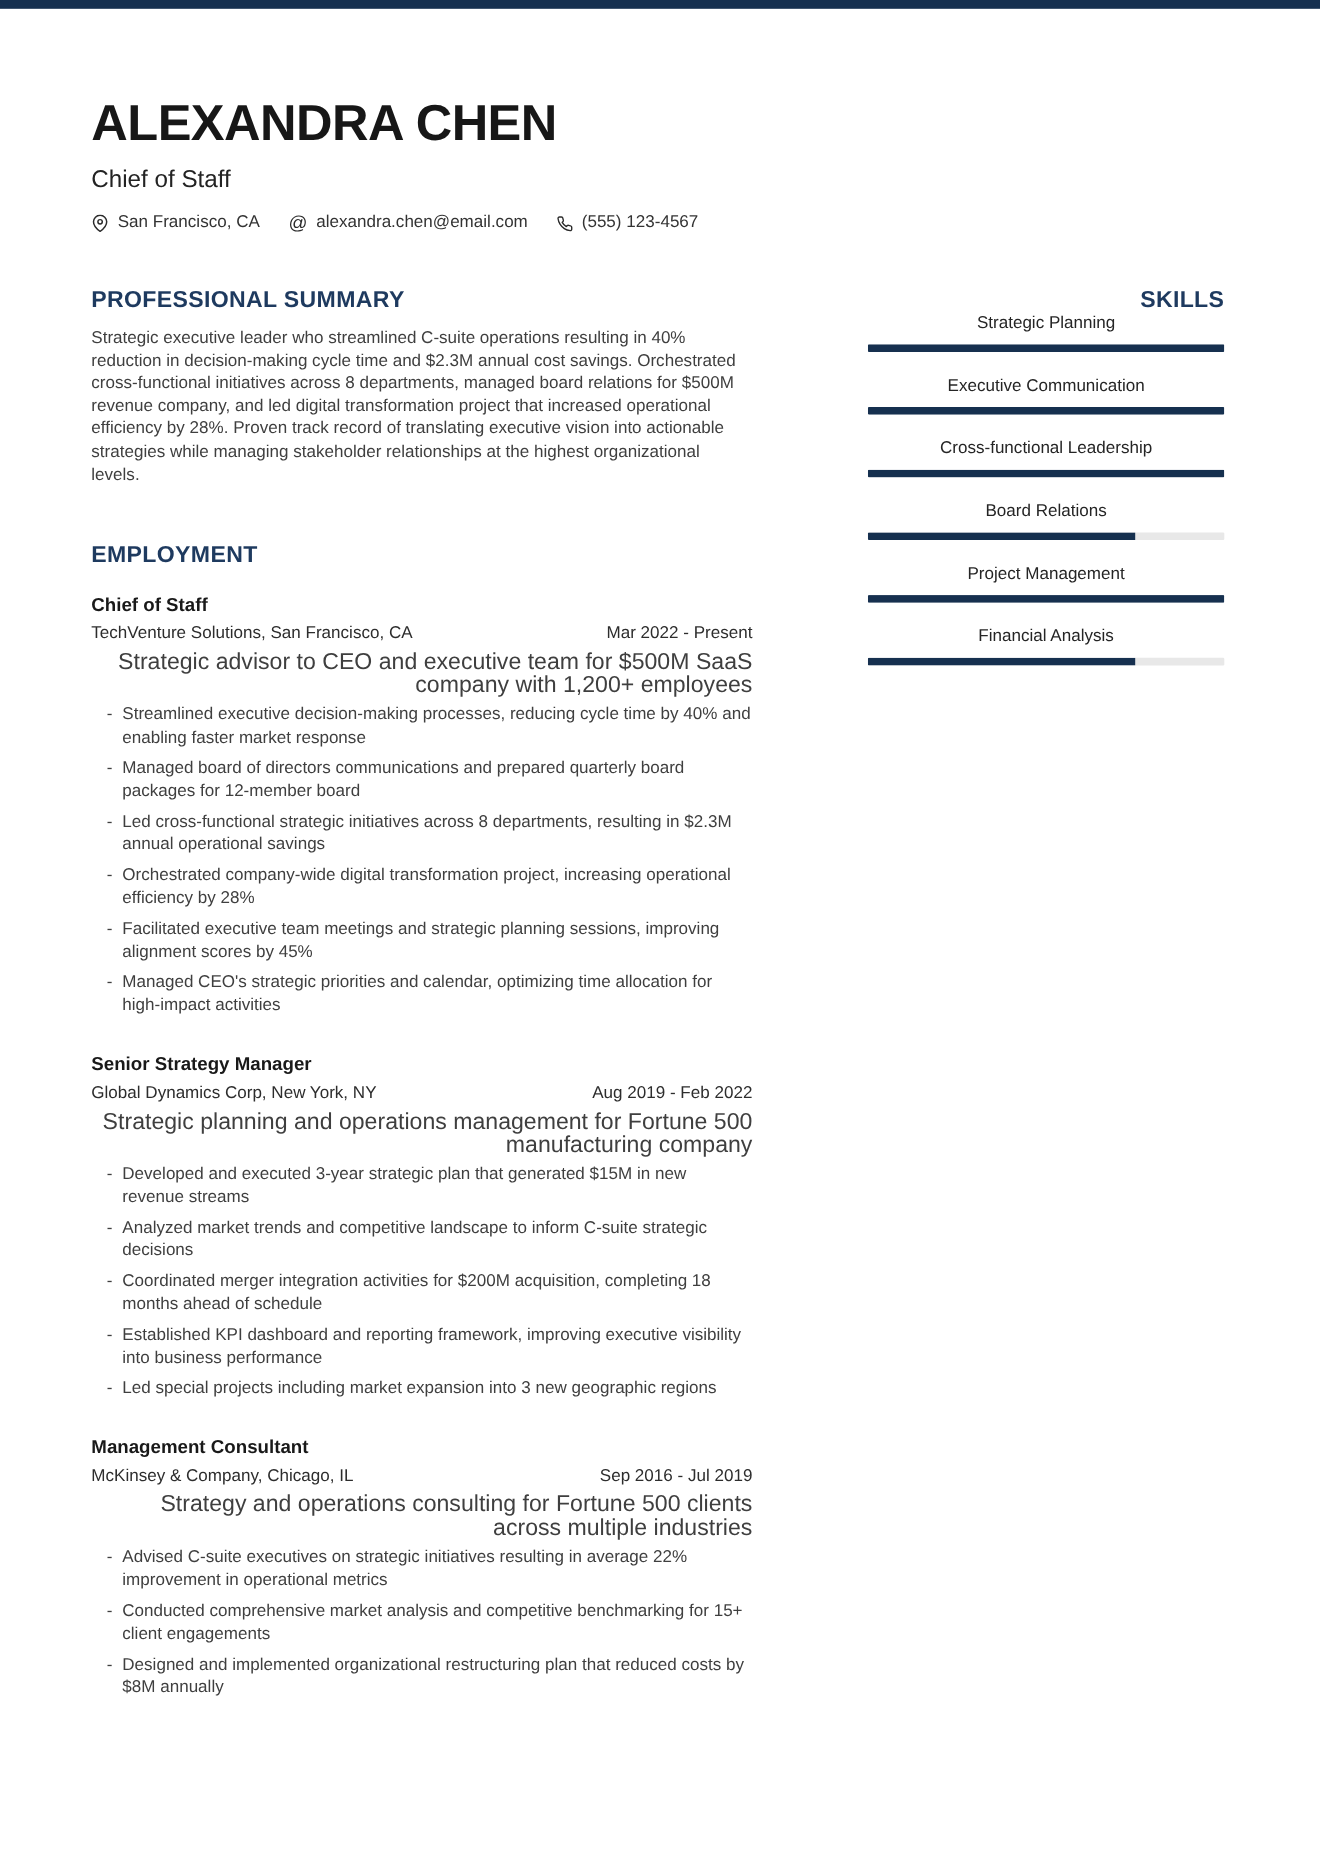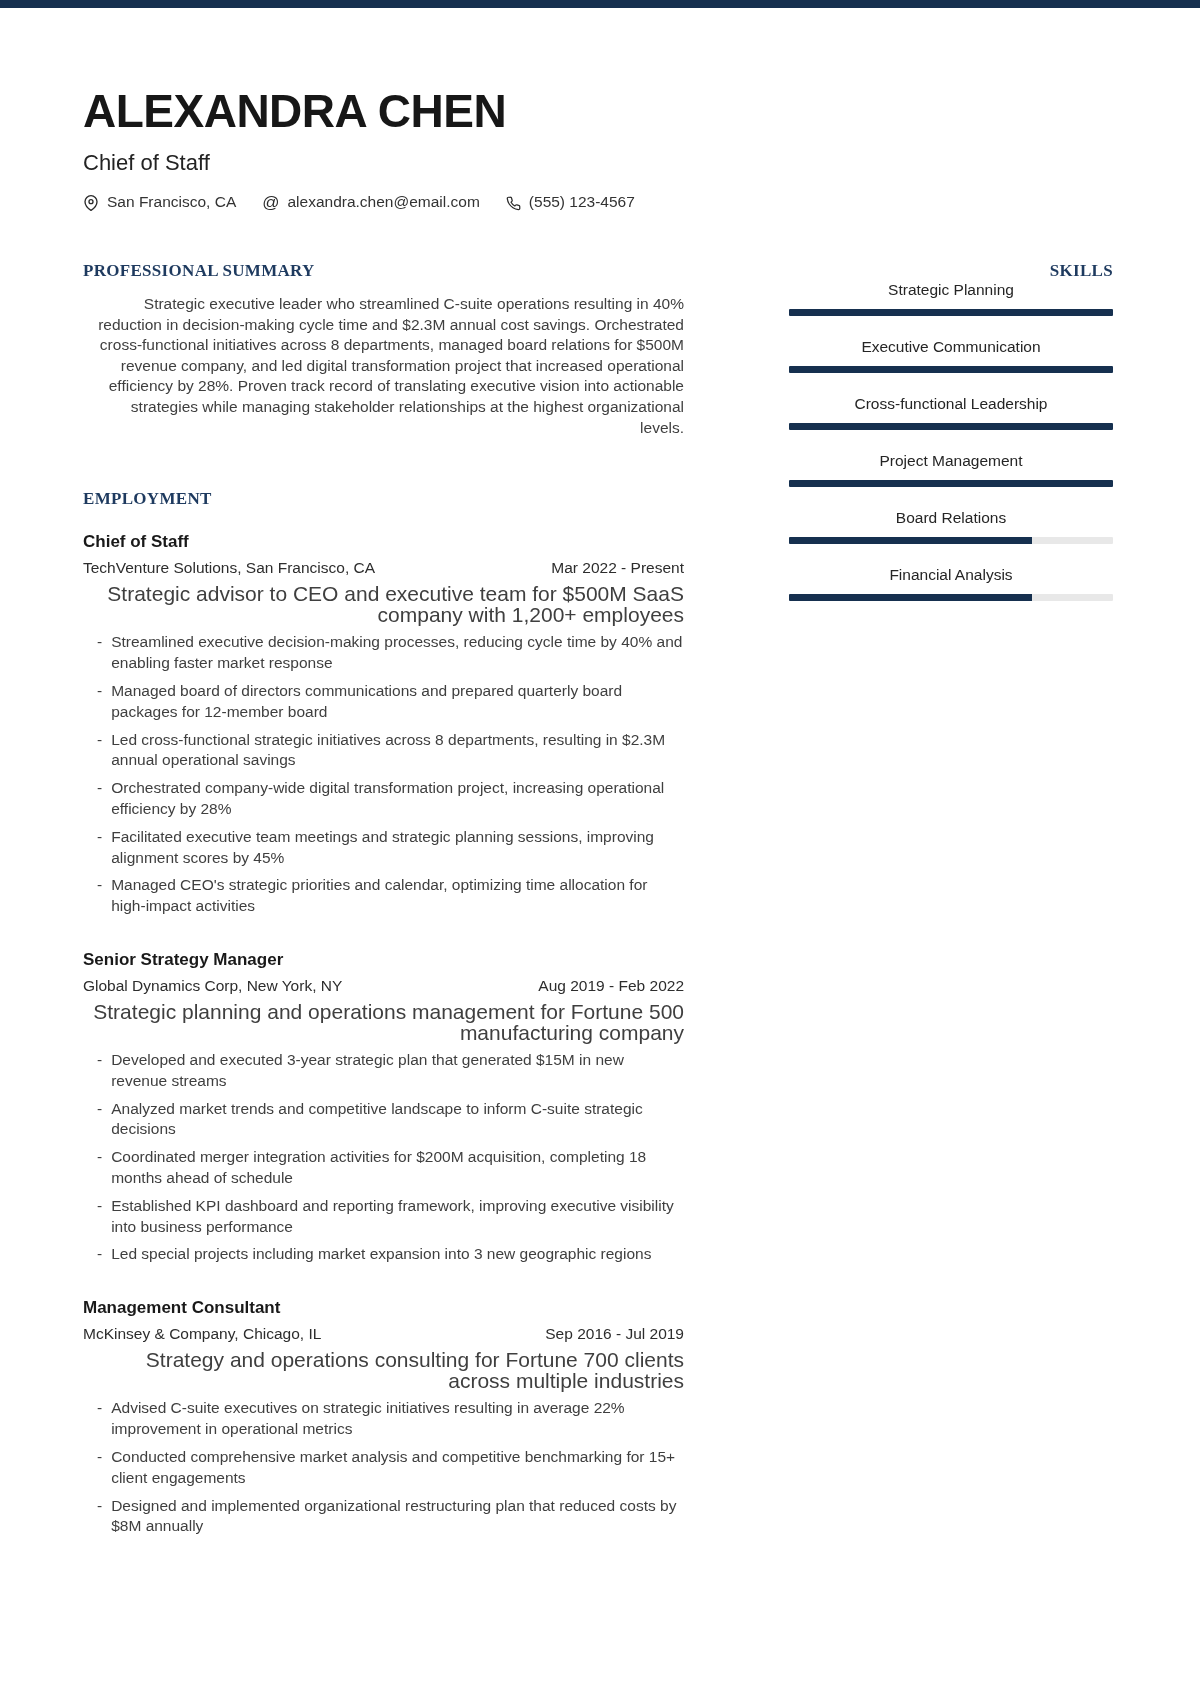--- a/index.html
+++ b/index.html
@@ -47,32 +47,30 @@
   }
   
   .columns {
     margin-top: 50px;
     display: flex;
     gap: 105px;
   }
   .col-main { width: 601px; flex: 0 0 601px; }
   .col-side { width: 324px; flex: 0 0 324px; }
   .section-heading {
-    font-size: 17px;
+    font-size: 21px;
     font-weight: 700;
     letter-spacing: 0.3px;
     color: #1e3a5f;
-    font-family: Liberation Serif, serif;
   }
   .summary-text {
     margin-top: 13px;
     font-size: 15.5px;
     line-height: 20.6px;
     color: #3f3f3f;
-    text-align: right;
   }
   
   .employment-section { margin-top: 51px; }
   .job { margin-top: 23px; }
   .job + .job { margin-top: 33px; }
   .job-title {
     font-size: 17px;
     font-weight: 700;
     color: #191919;
   }
@@ -243,21 +241,21 @@
   </li>
 </ul>
   </div>
 
   <div class="job">
     <div class="job-title">Management Consultant</div>
     <div class="job-meta">
       <span>McKinsey &amp; Company, Chicago, IL</span>
       <span>Sep 2016 - Jul 2019</span>
     </div>
-    <div class="job-desc">Strategy and operations consulting for Fortune 700 clients across multiple industries</div>
+    <div class="job-desc">Strategy and operations consulting for Fortune 500 clients across multiple industries</div>
     <ul class="bullets">
   <li class="bullet">
     <span class="dash">-</span>
     <span>Advised C-suite executives on strategic initiatives resulting in average 22% improvement in operational metrics</span>
   </li>
 
   <li class="bullet">
     <span class="dash">-</span>
     <span>Conducted comprehensive market analysis and competitive benchmarking for 15+ client engagements</span>
   </li>
@@ -290,38 +288,38 @@
   </div>
 
   <div class="skill">
     <div class="skill-label">Cross-functional Leadership</div>
     <div class="skill-track">
       <div class="skill-fill" style="width: 100%;"></div>
     </div>
   </div>
 
   <div class="skill">
+    <div class="skill-label">Board Relations</div>
+    <div class="skill-track">
+      <div class="skill-fill" style="width: 75%;"></div>
+    </div>
+  </div>
+
+  <div class="skill">
     <div class="skill-label">Project Management</div>
     <div class="skill-track">
       <div class="skill-fill" style="width: 100%;"></div>
     </div>
   </div>
 
   <div class="skill">
-    <div class="skill-label">Board Relations</div>
+    <div class="skill-label">Financial Analysis</div>
     <div class="skill-track">
       <div class="skill-fill" style="width: 75%;"></div>
     </div>
   </div>
 
-  <div class="skill">
-    <div class="skill-label">Financial Analysis</div>
-    <div class="skill-track">
-      <div class="skill-fill" style="width: 75%;"></div>
-    </div>
-  </div>
-
 
 </div>
     </div>
 
   </div>
 </div>
 
 </body></html>

